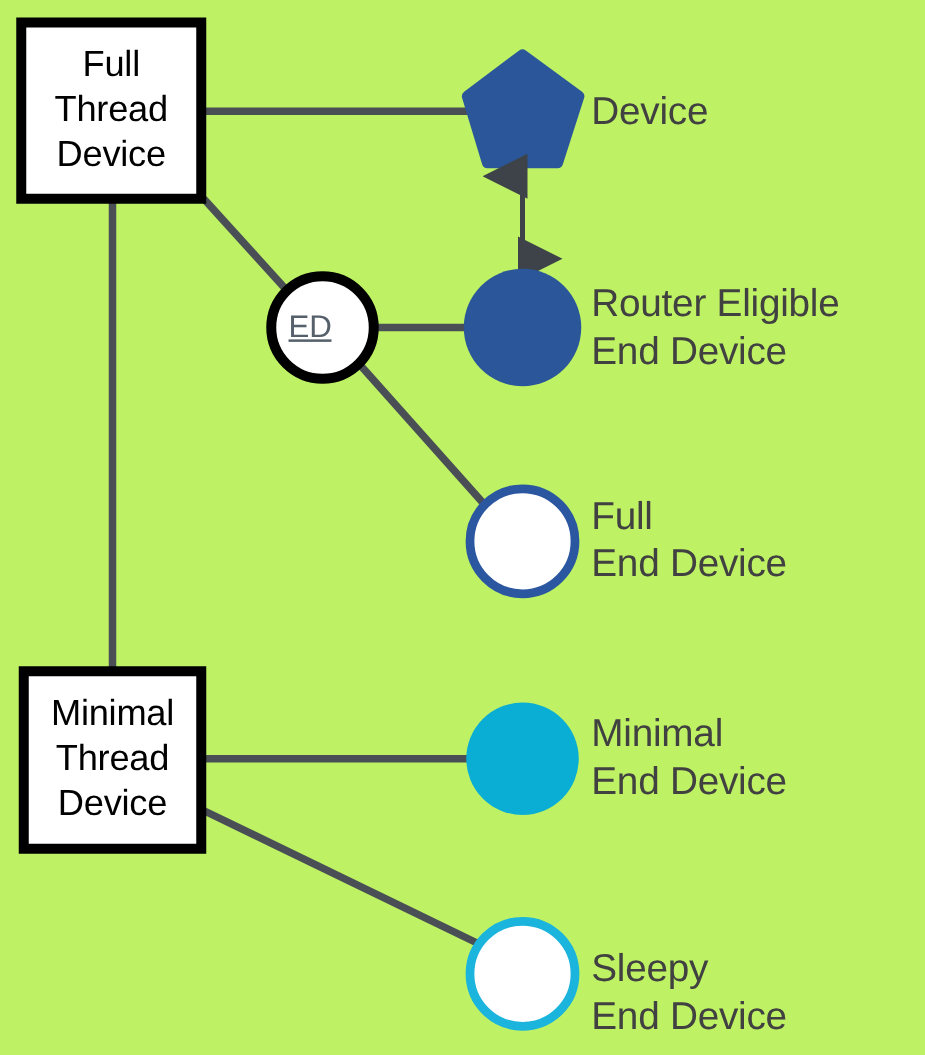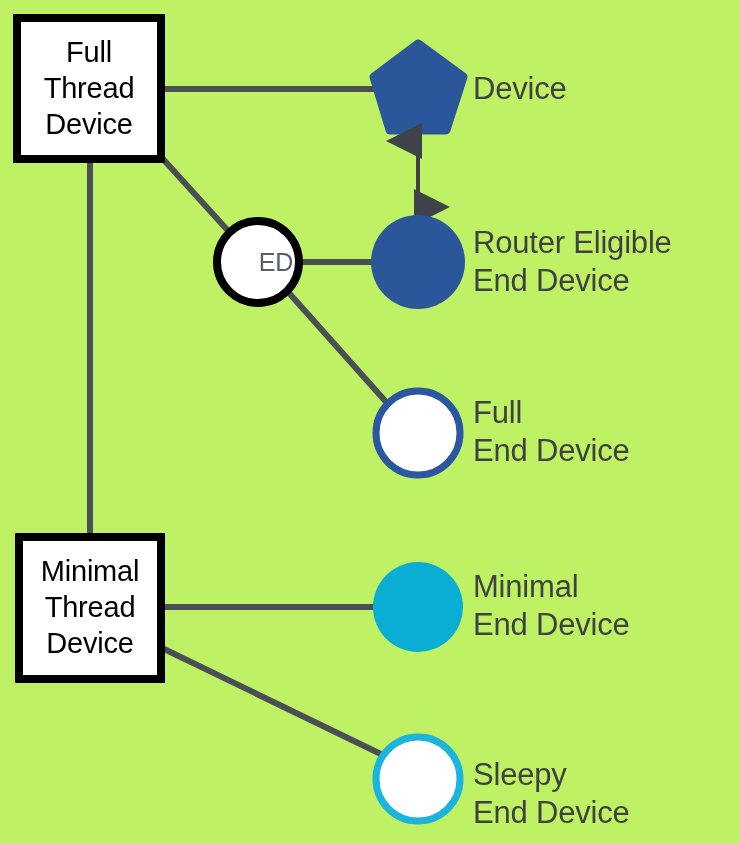--- a/index.html
+++ b/index.html
@@ -102,21 +102,21 @@
   </svg>
 
   <div class="node-box-label" style="left:17px; top:34px; width:144px;">Full
 Thread
 Device</div>
 
   <div class="node-box-label" style="left:19px; top:553px; width:142px;">Minimal
 Thread
 Device</div>
 
-  <div class="ed-text" style="left:276px; top:262px; transform:translate(-50%,-50%);">ED</div>
+  <div class="ed-text" style="left:248px; top:262px; transform:translate(-50%,-50%);text-decoration:underline;">ED</div>
 
   <div class="legend-label" style="left:473px; top:70px;">Device</div>
 
   <div class="legend-label" style="left:473px; top:224px;">Router Eligible
 End Device</div>
 
   <div class="legend-label" style="left:473px; top:394px;">Full
 End Device</div>
 
   <div class="legend-label" style="left:473px; top:568px;">Minimal

